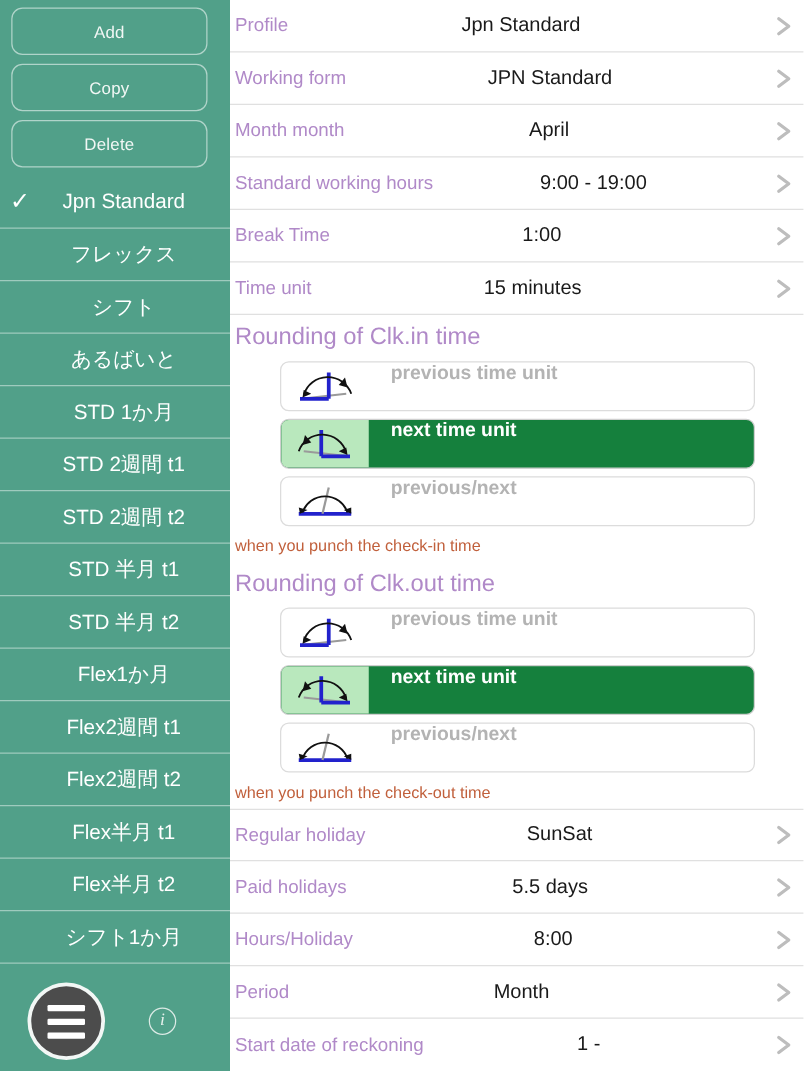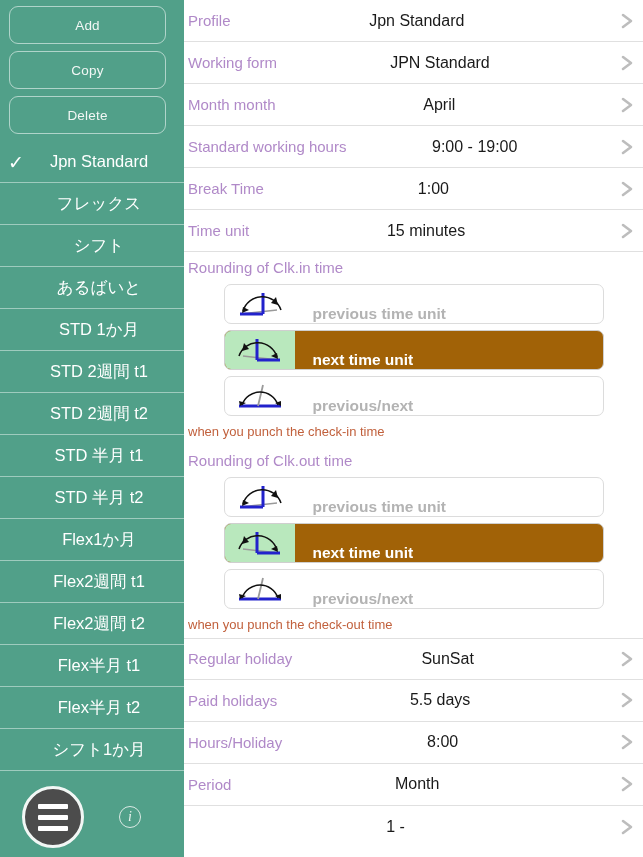--- a/index.html
+++ b/index.html
@@ -117,56 +117,56 @@
   .chev {
     position: absolute;
     right: 8px; top: 50%;
     transform: translateY(-50%);
     width: 16px; height: 16px;
   }
   .chev svg { display: block; }
 
   .section-head {
     color: #b089c8;
-    font-size: 15px;
+    font-size: 19px;
     padding: 7px 0 4px 4px;
     line-height: 1.2;
   }
   .helper {
     color: #c1603c;
     font-size: 13px;
     padding: 2px 0 4px 4px;
     line-height: 1.3;
   }
   .opt-group { padding: 3px 0 0 0; }
   .option {
     height: 40px;
     margin: 0 auto 6px auto;
     width: 380px;
     border: 1px solid #dcdcdc;
     border-radius: 7px;
-    display: flex; align-items: flex-end;
+    display: flex; align-items: flex-start;
     overflow: hidden;
     background: #ffffff;
   }
   .option .icon-box {
     width: 70px; height: 100%;
     flex: 0 0 70px;
     display: flex; align-items: center; justify-content: center;
     background: transparent;
   }
   .option .opt-label {
     flex: 1 1 auto;
     color: #b3b3b3;
     font-size: 15.5px;
     font-weight: bold;
     padding-left: 18px;
   }
   .option.selected {
-    background: #a16207;
+    background: #15803d;
     border-color: #cfcfcf;
   }
   .option.selected .icon-box { background: #b9e8bd; }
   .option.selected .opt-label { color: #ffffff; }
 
   .last-row { border-bottom: none; }
 </style>
 </head>
 <body>
 
@@ -411,20 +411,21 @@
     <div class="row">
       <span class="label">Period</span>
       <span class="value">Month</span>
       <span class="chev">
         <svg width="16" height="16" viewBox="0 0 16 16">
             <polyline points="4,2 12,8 4,14" fill="none" stroke="#bdbdbd" stroke-width="2.6" stroke-linecap="round" stroke-linejoin="round"></polyline>
           </svg>
       </span>
     </div>
     <div class="row last-row">
+      <span class="label">Start date of reckoning</span>
       <span class="value">1 -</span>
       <span class="chev">
         <svg width="16" height="16" viewBox="0 0 16 16">
             <polyline points="4,2 12,8 4,14" fill="none" stroke="#bdbdbd" stroke-width="2.6" stroke-linecap="round" stroke-linejoin="round"></polyline>
           </svg>
       </span>
     </div>
 
   </div>
 </div>

